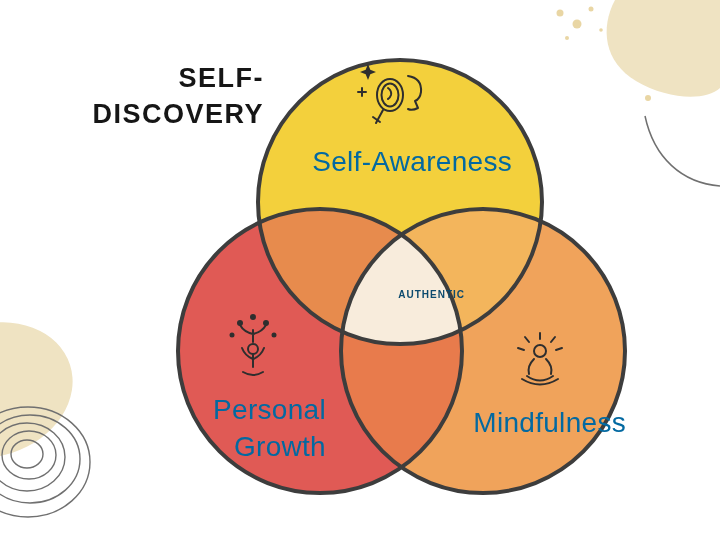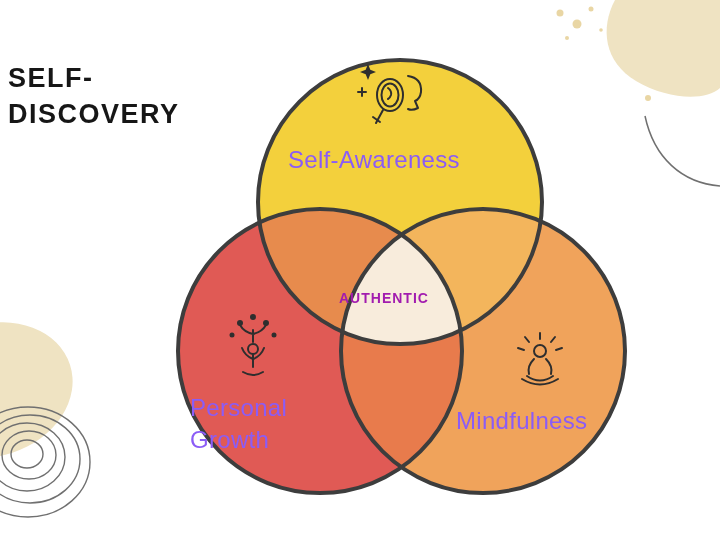--- a/index.html
+++ b/index.html
@@ -2,36 +2,36 @@
 <html><head>
 <meta charset="utf-8">
 <style>
   html,body{margin:0;padding:0;background:#fff;}
   #stage{
     position:relative;width:720px;height:539px;background:#ffffff;
     overflow:hidden;font-family:"Liberation Sans",sans-serif;
   }
   #stage svg{position:absolute;left:0;top:0;}
   .label{
-    position:absolute;color:#222;text-align:left;
+    position:absolute;color:#222;text-align:right;
     font-family:"Liberation Sans",sans-serif;
   }
   .title{
     left:8px;top:60px;width:256px;
     font-size:27px;font-weight:bold;letter-spacing:1.5px;
     line-height:1.35;color:#161616;
   }
-  .circle-label{font-size:24px;color:#8b5cf6;letter-spacing:.3px;}
+  .circle-label{font-size:28px;color:#0369a1;letter-spacing:.3px;}
   .lbl-awareness{left:288px;top:146px;width:224px;}
   .lbl-growth{left:190px;top:392px;width:136px;line-height:1.32;}
   .lbl-mindfulness{left:456px;top:407px;width:170px;}
   .center-label{
     left:339px;top:286px;width:126px;
-    font-size:14px;font-weight:bold;letter-spacing:1px;
-    line-height:1.8;color:#a21caf;
+    font-size:10px;font-weight:bold;letter-spacing:1px;
+    line-height:1.8;color:#0c4a6e;
   }
 </style>
 </head>
 <body>
 
 <div id="stage">
 
   <svg viewBox="0 0 720 539" width="720" height="539">
     <defs>
       <clipPath id="clipT">

